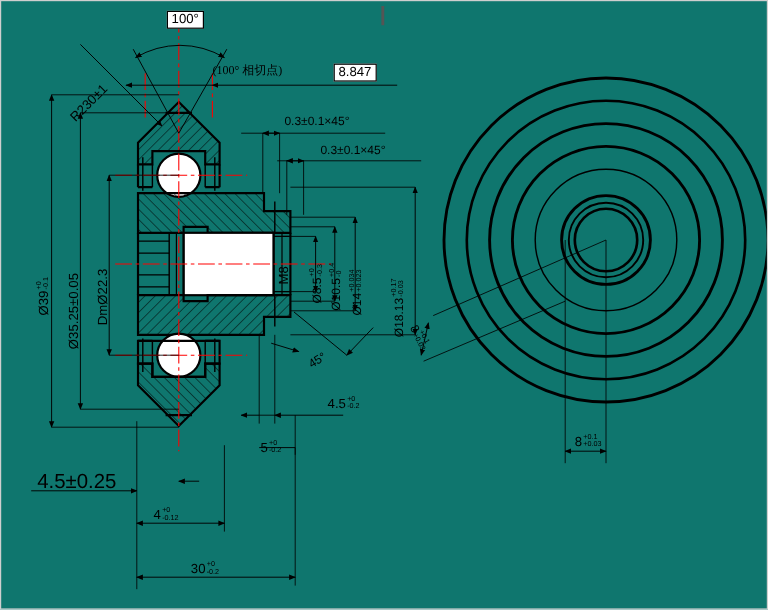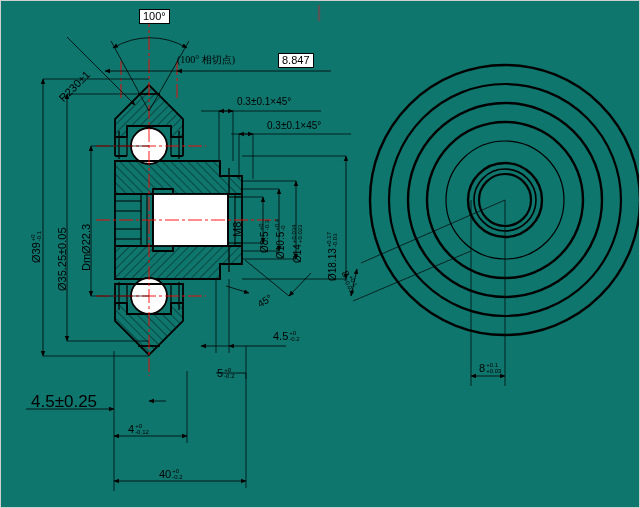--- a/index.html
+++ b/index.html
@@ -253,21 +253,21 @@
     <span>4.5</span><span class="tol"><i>+0</i><i>-0.2</i></span>
   </div>
   <div class="lbl" style="left:216px;top:367px;font-size:11px;">
     <span>5</span><span class="tol"><i>+0</i><i>-0.2</i></span>
   </div>
   <div class="lbl" style="left:30px;top:392px;font-size:17px;">4.5±0.25</div>
   <div class="lbl" style="left:127px;top:423px;font-size:11px;">
     <span>4</span><span class="tol"><i>+0</i><i>-0.12</i></span>
   </div>
   <div class="lbl" style="left:158px;top:468px;font-size:11px;">
-    <span>40</span><span class="tol"><i>+0</i><i>-0.2</i></span>
+    <span>30</span><span class="tol"><i>+0</i><i>-0.2</i></span>
   </div>
 
   <div class="lbl" style="left:478px;top:362px;font-size:11px;">
     <span>8</span><span class="tol"><i>+0.1</i><i>+0.03</i></span>
   </div>
 
   <div class="lbl" style="left:348px;top:268px;font-size:10px;transform:rotate(62deg);transform-origin:left top;">
     <span>8</span><span class="tol"><i>+0.1</i><i>+0.03</i></span>
   </div>
 

